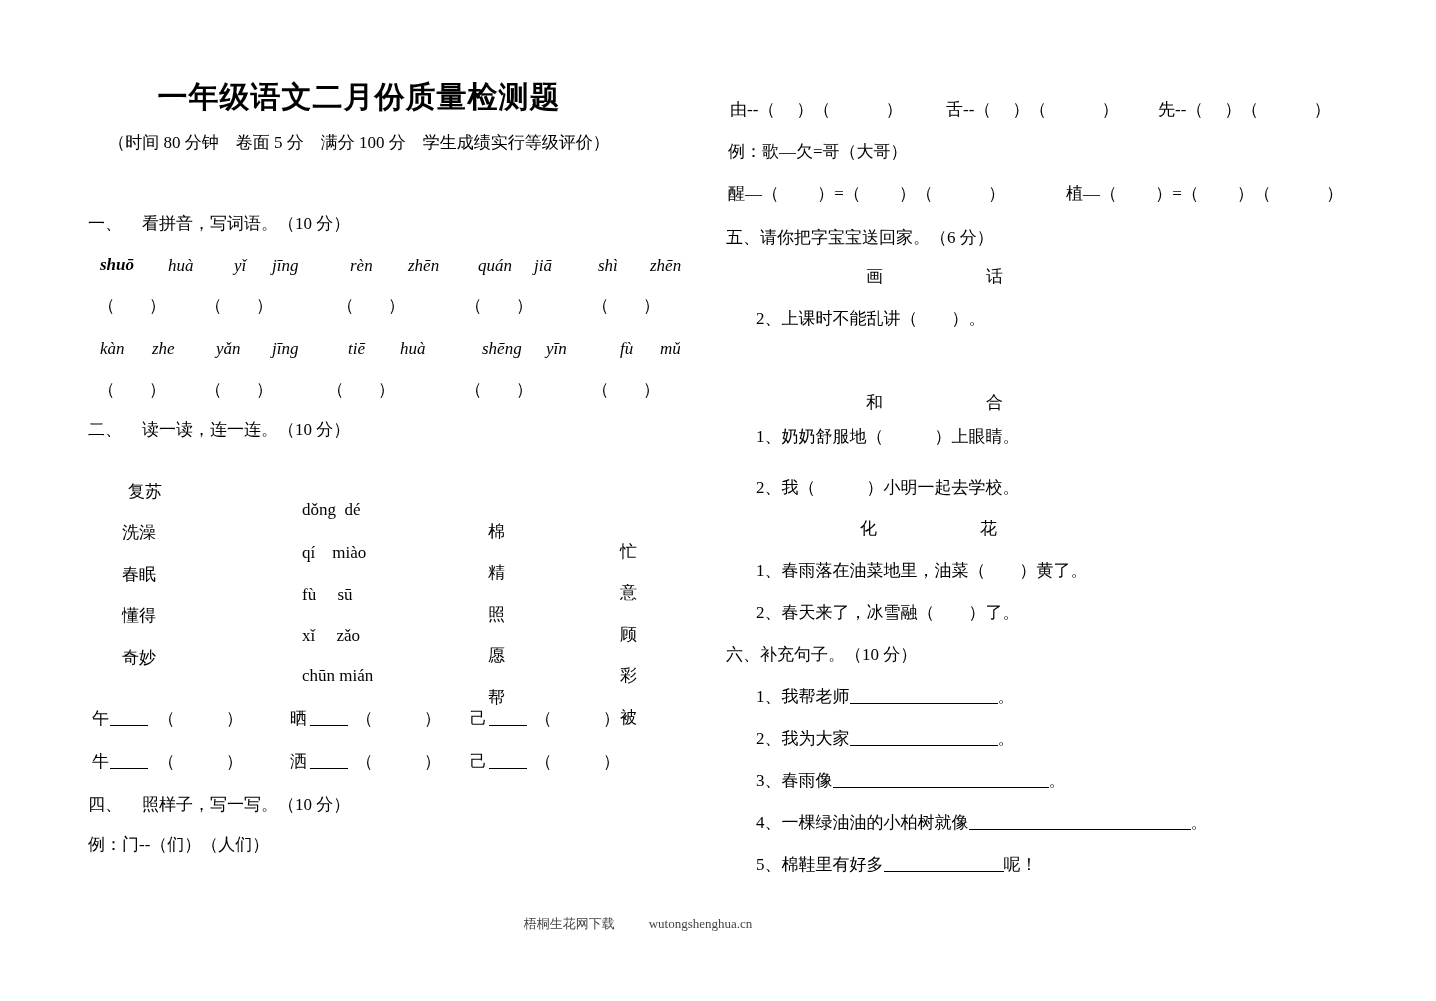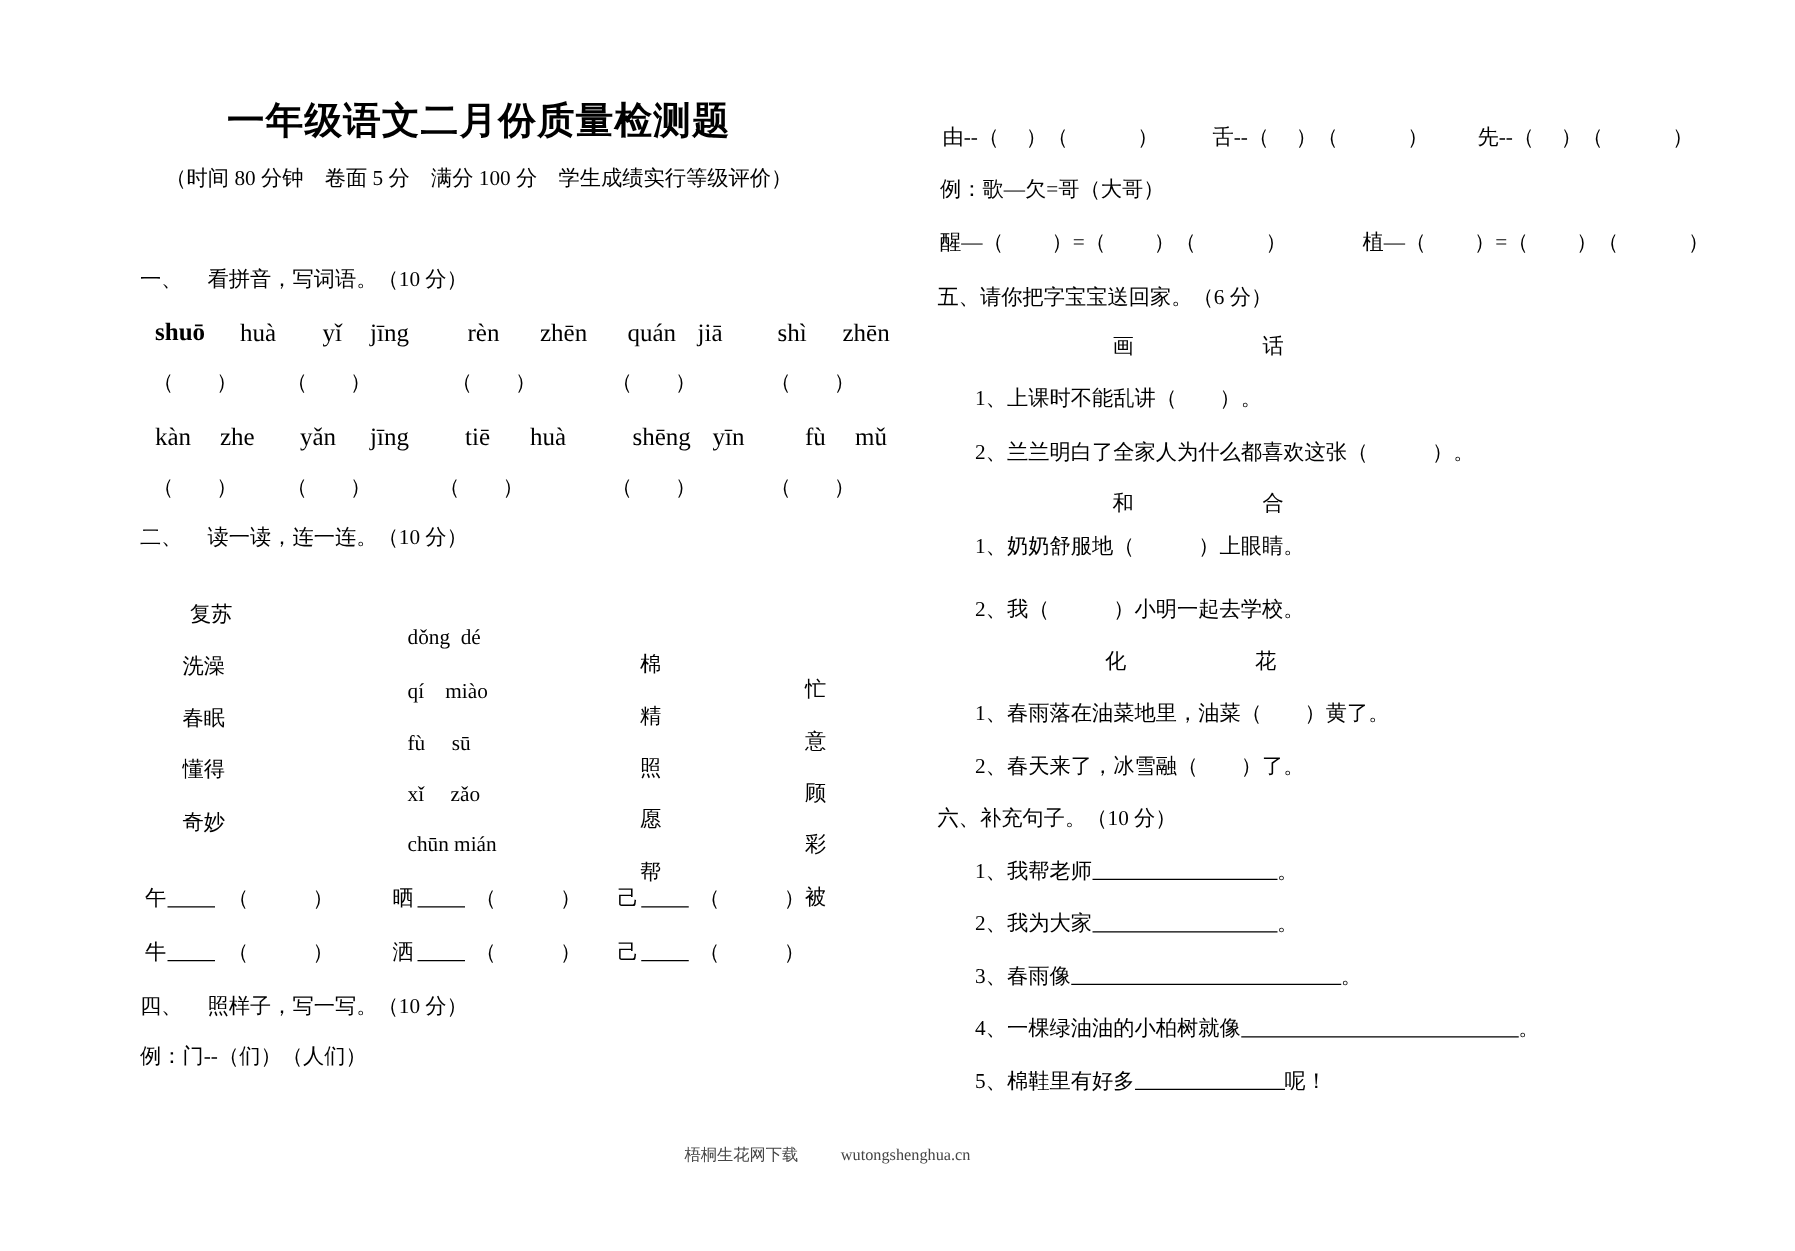--- a/index.html
+++ b/index.html
@@ -4,21 +4,21 @@
 <style>
   html,body{margin:0;padding:0;}
   body{
     width:1436px;height:1001px;
     background:#ffffff;
     font-family:"Liberation Serif","DejaVu Serif",serif;
     color:#000;
     position:relative;
     overflow:hidden;
   }
-  .page{position:relative;width:1276px;height:1001px;margin-left:24px;}
+  .page{position:relative;width:1276px;height:1001px;}
 
   .col{position:absolute;top:0;}
   .col-left{left:0;width:718px;height:1001px;}
   .col-right{left:718px;width:718px;height:1001px;}
 
   
   .doc-title{
     position:absolute;left:0;right:0;top:80px;
     text-align:center;
     font-size:30px;font-weight:bold;
@@ -35,21 +35,21 @@
   .sec-h{
     position:absolute;
     font-size:17px;
     white-space:nowrap;
   }
   .sec-num{display:inline-block;}
   .sec-gap{display:inline-block;width:20px;}
 
   
   .t{position:absolute;white-space:pre;font-size:16px;line-height:1;}
-  .py{font-size:20px;font-family:"Liberation Serif","DejaVu Serif",serif;}
+  .py{font-size:17px;font-family:"Liberation Serif","DejaVu Serif",serif;font-style:italic;}
   .cn{font-size:17px;}
 
   
   .paren-row{position:absolute;font-size:17px;white-space:pre;}
 
   
   .ul{
     display:inline-block;
     border-bottom:1px solid #000;
     height:0.95em;
@@ -194,22 +194,21 @@
 
     <div class="t cn" style="left:10px;top:185px;"><span>醒</span>—（　　 ）=（　　 ）（　　　 ）</div>
     <div class="t cn" style="left:348px;top:185px;"><span>植</span>—（　　 ）=（　　 ）（　　　 ）</div>
 
     <div class="sec-h" style="left:8px;top:226px;">
       <span class="sec-num">五、</span><span>请你把字宝宝送回家。（6 分）</span>
     </div>
 
     <div class="t cn" style="left:148px;top:268px;">画</div>
     <div class="t cn" style="left:268px;top:268px;">话</div>
-    <div class="t cn" style="left:38px;top:310px;">1、上课时不能乱讲（　　）。</div>
-    <div class="t cn" style="left:38px;top:353px;">2、兰兰明白了全家人为什么都喜欢这张（　　　）。</div>
+    <div class="t cn" style="left:38px;top:310px;">2、上课时不能乱讲（　　）。</div>
 
     <div class="t cn" style="left:148px;top:394px;">和</div>
     <div class="t cn" style="left:268px;top:394px;">合</div>
     <div class="t cn" style="left:38px;top:428px;">1、奶奶舒服地（　　　）上眼睛。</div>
     <div class="t cn" style="left:38px;top:479px;">2、我（　　　）小明一起去学校。</div>
 
     <div class="t cn" style="left:142px;top:520px;">化</div>
     <div class="t cn" style="left:262px;top:520px;">花</div>
     <div class="t cn" style="left:38px;top:562px;">1、春雨落在油菜地里，油菜（　　）黄了。</div>
     <div class="t cn" style="left:38px;top:604px;">2、春天来了，冰雪融（　　）了。</div>

